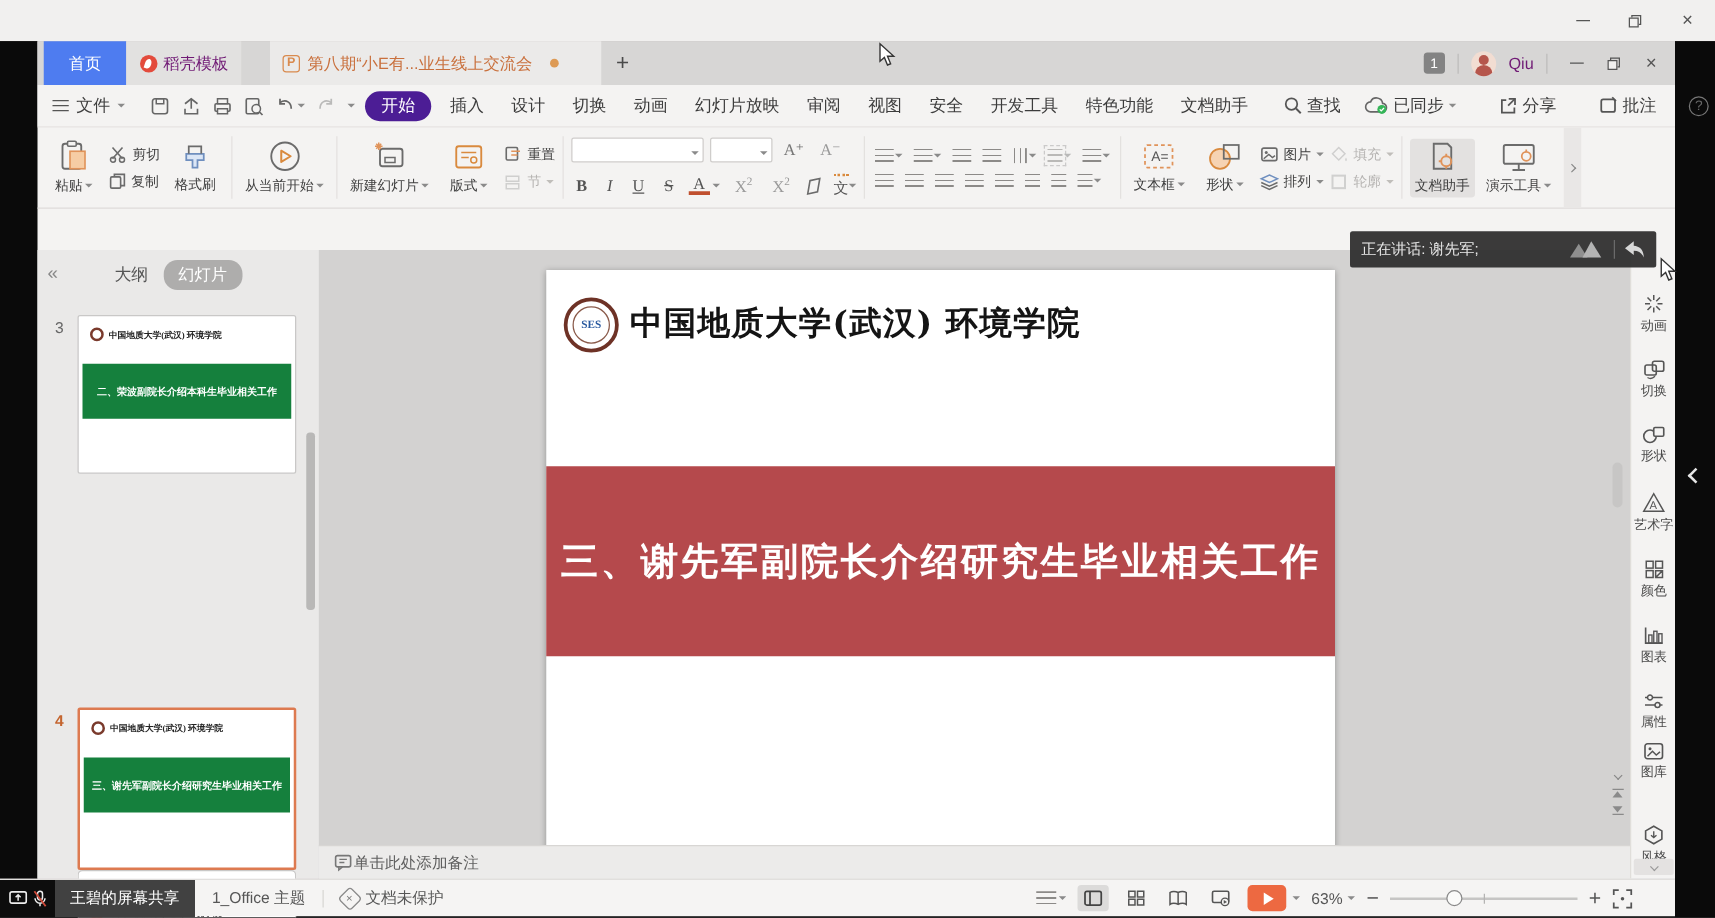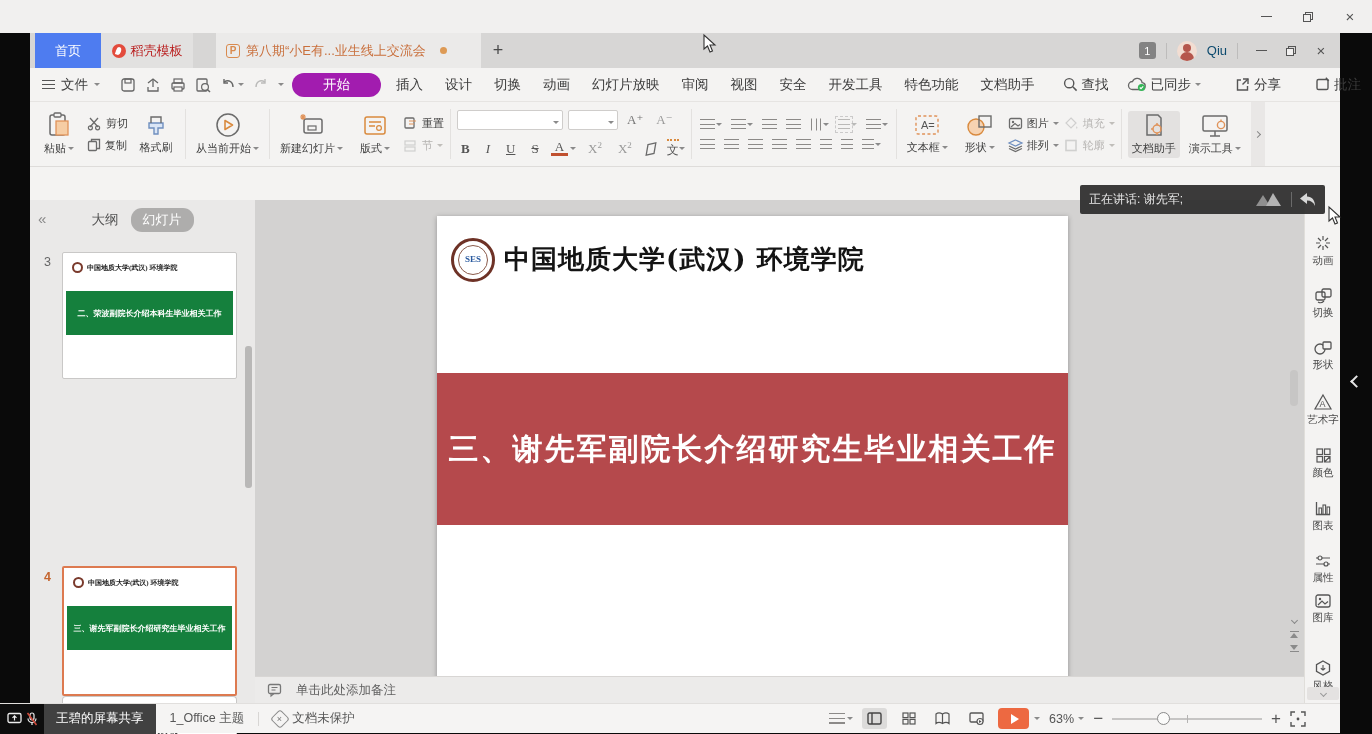--- a/index.html
+++ b/index.html
@@ -23,49 +23,49 @@
   .blk-l{position:absolute;left:0;top:33px;width:30px;height:670px;background:#0a0a0a}
   .blk-r{position:absolute;left:1340px;top:33px;width:32px;height:701px;background:#0a0a0a}
   .blk-b{position:absolute;left:0;top:733px;width:1372px;height:1px;background:#0a0a0a}
 
   
   .wps{position:absolute;left:30px;top:33px;width:1310px;height:670px;background:#f4f3f2;font-size:13px;color:#3f3f3f}
 
   
   .tabbar{height:35px;background:#d7d6d5;display:flex;align-items:stretch}
   .tab-home{width:66px;margin-left:5px;background:#4e7cf0;color:#fff;display:flex;align-items:center;justify-content:center;font-size:13px}
-  .tab-docer{width:92px;background:#e2e1e0;display:flex;align-items:center;justify-content:center;gap:5px;font-size:13px;color:#b91c1c}
+  .tab-docer{width:92px;background:#e2e1e0;display:flex;align-items:center;justify-content:center;gap:5px;font-size:13px;color:#701a75}
   .docer-dot{width:14px;height:14px;border-radius:50%;background:#e34b3c;position:relative}
   .docer-dot i{position:absolute;left:4px;top:3px;width:5px;height:8px;border-radius:50% 50% 50% 0;background:#fff;transform:rotate(18deg)}
   .tab-doc{width:265px;margin-left:23px;background:#ebeae9;display:flex;align-items:center;gap:6px;padding:0 10px;font-size:13px;color:#c9703d}
   .p-ic{width:14px;height:14px;border:1.4px solid #d98a4e;border-radius:3px;color:#d98a4e;font-size:10px;font-weight:bold;display:flex;align-items:center;justify-content:center;line-height:1}
   .mod-dot{width:7px;height:7px;border-radius:50%;background:#dd9a55;margin-left:8px}
   .tab-plus{width:34px;display:flex;align-items:center;justify-content:center;font-size:18px;color:#4a4a4a}
   .tab-sp{flex:1}
   .tab-right{display:flex;align-items:center;gap:10px;padding-right:6px}
   .task-badge{min-width:17px;height:17px;background:#838383;color:#fff;font-size:11px;border-radius:3px;display:flex;align-items:center;justify-content:center;padding:0 3px}
   .tb-div{width:1px;height:16px;background:#bdbcbb}
   .avatar{width:20px;height:20px;border-radius:50%;background:#f2ddd2;position:relative;overflow:hidden}
   .avatar i{position:absolute;left:6px;top:3px;width:8px;height:8px;border-radius:50%;background:#b5564c}
   .avatar b{position:absolute;left:3px;top:11px;width:14px;height:10px;border-radius:7px 7px 0 0;background:#b5564c}
-  .user-name{font-size:13px;color:#0c4a6e}
+  .user-name{font-size:13px;color:#701a75}
   .w-ctrl{display:flex;align-items:center;gap:4px}
   .w-btn{width:26px;height:22px;display:flex;align-items:center;justify-content:center;color:#666}
 
   
   .menubar{height:33px;display:flex;align-items:center;padding:0 10px;background:#f4f3f2;white-space:nowrap}
   .mi{padding:0 11px;font-size:13.5px;color:#3c3c3c;display:flex;align-items:center;gap:4px}
   .mi-file{display:flex;align-items:center;gap:6px;padding:0 4px 0 2px;font-size:13.5px}
   .hamb{display:inline-block;width:13px;height:9px;border-top:1.4px solid #555;border-bottom:1.4px solid #555;position:relative}
   .hamb:after{content:"";position:absolute;left:0;top:2.8px;width:13px;border-top:1.4px solid #555}
   .caret{display:inline-block;width:0;height:0;border:3.4px solid transparent;border-top-color:#8a8a8a;margin-top:3px}
   .vdiv{width:1px;height:18px;background:#dddbd9;margin:0 6px}
   .qat{display:flex;align-items:center;gap:9px;padding:0 4px}
   .qat svg{display:block}
-  .pill{background:#a21caf;color:#fff;border-radius:12px;padding:3px 31px;font-size:13.5px;margin:0 4px}
+  .pill{background:#4c1d95;color:#fff;border-radius:12px;padding:3px 13px;font-size:13.5px;margin:0 4px}
   .m-right{margin-left:auto;display:flex;align-items:center;gap:18px}
   .m-ic{display:flex;align-items:center;gap:4px;padding:0 8px;font-size:13.5px;color:#3c3c3c}
   .help-c{width:16px;height:16px;border:1.3px solid #777;border-radius:50%;font-size:11px;color:#666;display:flex;align-items:center;justify-content:center}
   .dots{font-size:14px;color:#666;padding:0 6px}
   .chev{display:inline-block;width:7px;height:7px;border-right:1.6px solid #888;border-bottom:1.6px solid #888}
   .chev-up{transform:rotate(-135deg);margin-top:4px}
   .chev-r{transform:rotate(-45deg)}
   .chev-l{transform:rotate(135deg)}
   .chev-d{transform:rotate(45deg)}
 
@@ -114,21 +114,21 @@
   .center{flex:1;position:relative;background:#d3d2d1;min-width:0}
   .slide{position:absolute;left:182px;top:16px;width:631px;height:475px;background:#fff;box-shadow:0 1px 5px rgba(0,0,0,.3)}
   .sl-head{position:absolute;left:14px;top:22px;display:flex;align-items:center;gap:9px}
   .seal{width:44px;height:44px;border:3px solid #6e3226;border-radius:50%;position:relative;flex:none}
   .seal i{position:absolute;left:4px;top:4px;right:4px;bottom:4px;border:1px solid #8a5a4a;border-radius:50%}
   .seal b{position:absolute;left:0;right:0;top:13px;text-align:center;font-size:9px;color:#2a5a9f;font-family:"Liberation Serif","DejaVu Serif",serif}
   .org-cn{font-size:26px;font-weight:bold;color:#141414;font-family:"DejaVu Serif","Liberation Serif",serif;letter-spacing:1px;line-height:1.15}
   .org-en{font-size:10.5px;font-weight:bold;color:#3a3a3a;margin-top:2px}
   .sl-ban{position:absolute;left:0;right:0;top:157px;height:152px;background:#b5494c;display:flex;align-items:center;justify-content:center}
   .sl-title{color:#fff;font-size:30px;font-weight:bold;font-family:"DejaVu Serif","Liberation Serif",serif;letter-spacing:2px;white-space:nowrap}
-  .notes{position:absolute;left:0;right:0;bottom:0;height:27px;background:#eceBea;background:#ecebea;border-top:1px solid #d8d6d4;display:flex;align-items:center;gap:14px;padding:0 12px;font-size:12.5px;color:#5f5f5f}
+  .notes{position:absolute;left:0;right:0;bottom:0;height:27px;background:#eceBea;background:#ecebea;border-top:1px solid #d8d6d4;display:flex;align-items:center;gap:1px;padding:0 12px;font-size:12.5px;color:#5f5f5f}
   .c-scroll{position:absolute;right:6px;top:170px;width:8px;height:36px;background:#c7c6c5;border-radius:4px}
   .c-arrows{position:absolute;right:4px;top:418px;width:12px;display:flex;flex-direction:column;align-items:center;gap:7px;color:#8a8a8a}
   .tri{width:0;height:0;border:4px solid transparent}
   .tri.up{border-bottom:5px solid #8a8a8a;border-top:none}
   .tri.dn{border-top:5px solid #8a8a8a;border-bottom:none}
   .tribar{width:9px;border-top:1.4px solid #8a8a8a;margin:1px 0}
 
   
   .rail{width:36px;flex:none;background:#f4f3f2;border-left:1px solid #e0deda;position:relative}
   .r-item{position:absolute;left:0;width:36px;display:flex;flex-direction:column;align-items:center;gap:3px}

